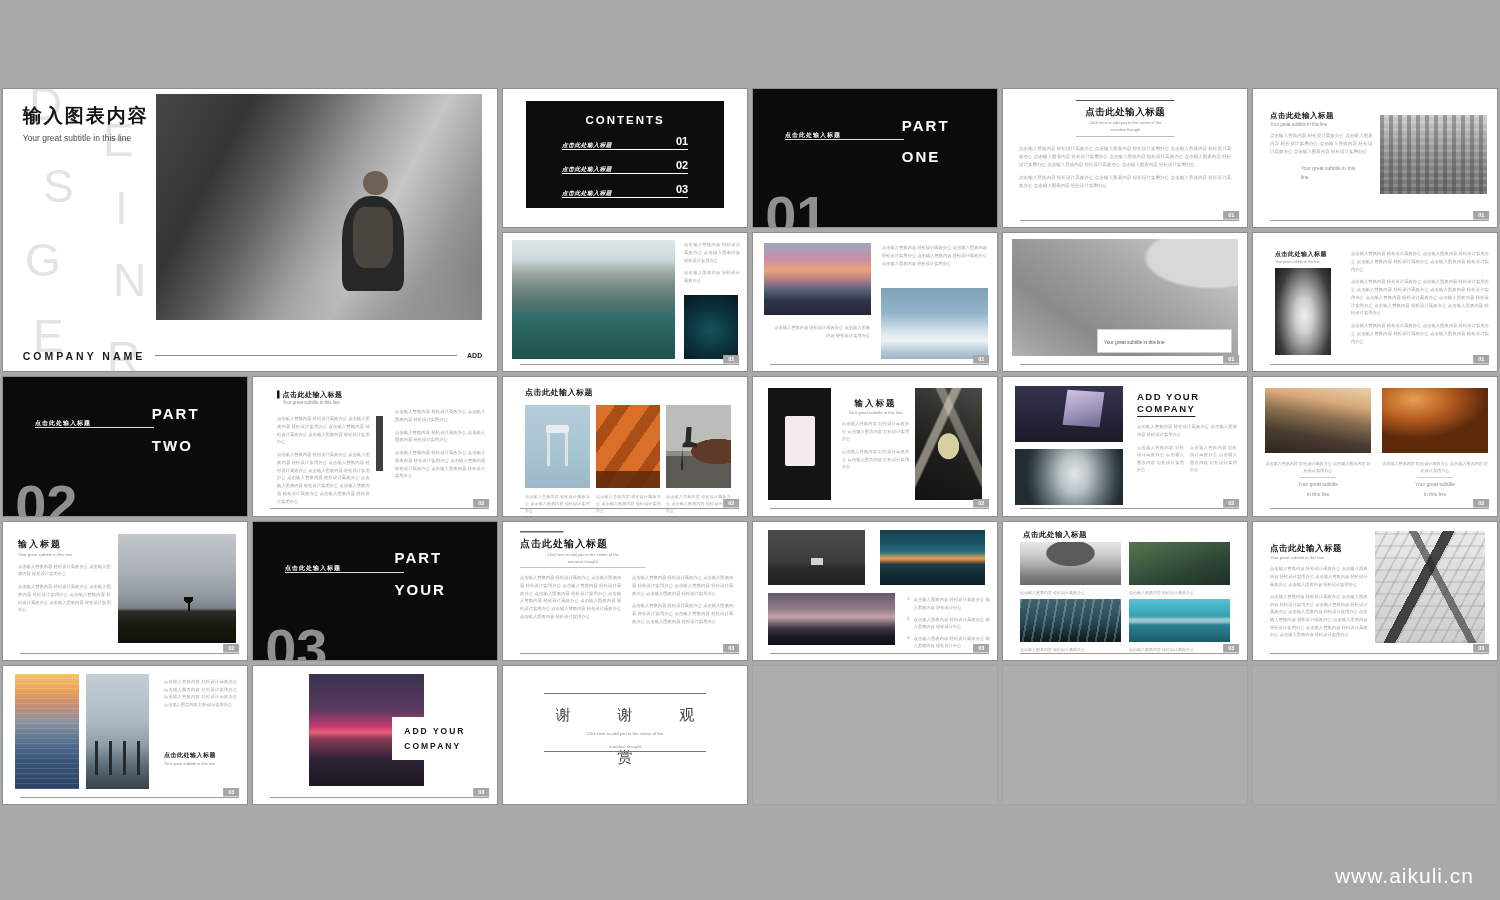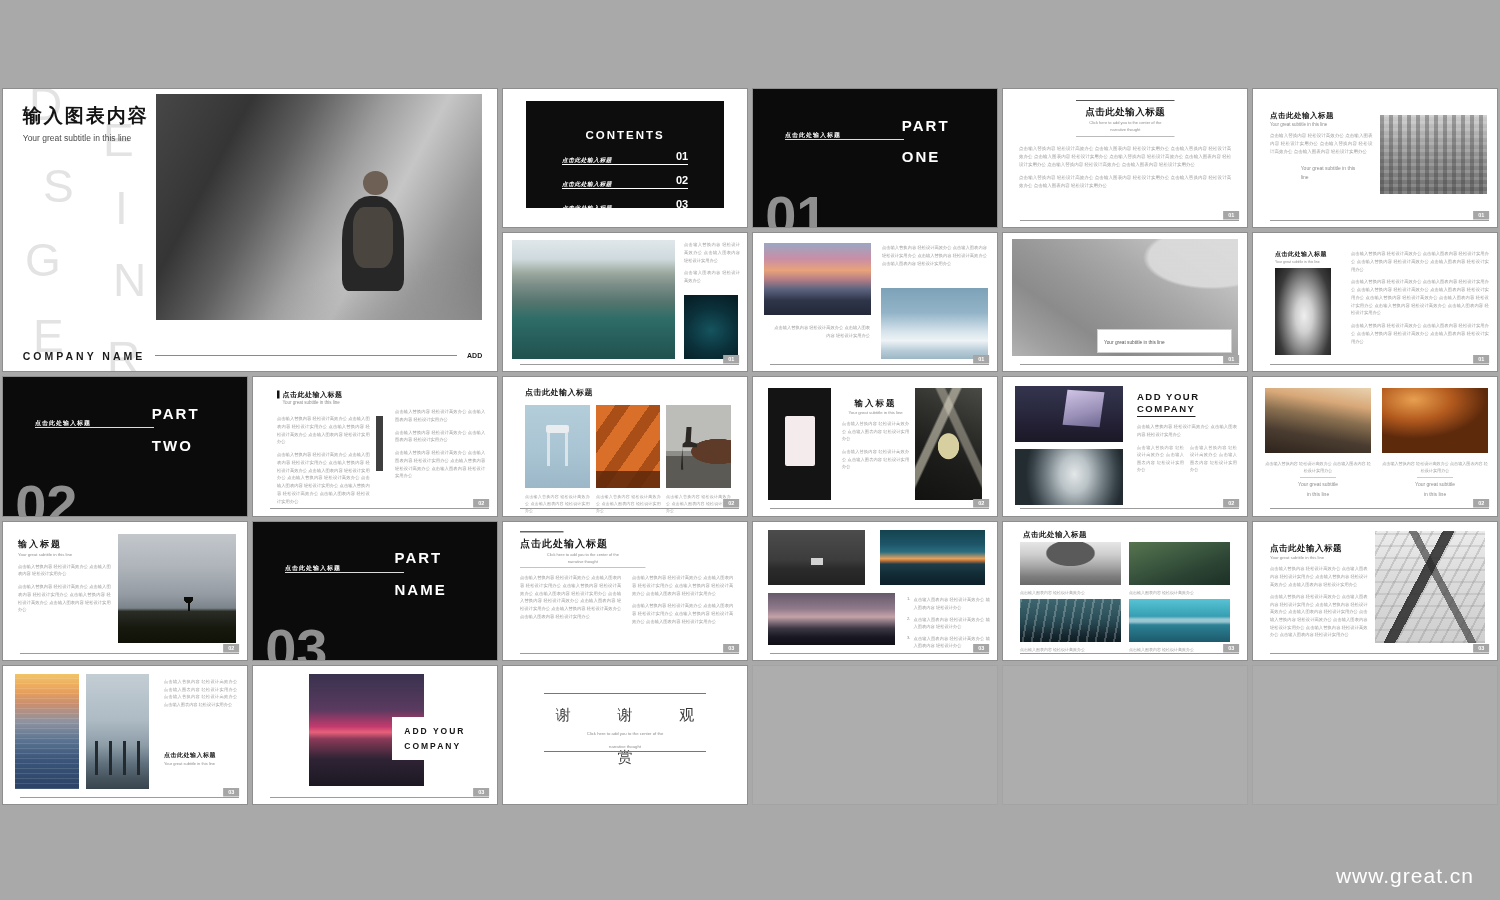--- a/index.html
+++ b/index.html
@@ -39,21 +39,21 @@
   .head{position:absolute;right:29%;top:34%;width:7.5%;aspect-ratio:1/1;background:#6e6054;border-radius:50%}
   .bodyshape{position:absolute;right:24%;top:45%;width:19%;height:42%;background:#272727;border-radius:45% 45% 12% 12%}
   .pack{position:absolute;right:27.5%;top:50%;width:12%;height:27%;background:#4a463f;border-radius:30%}
   .cover-foot{position:absolute;left:4%;right:3%;bottom:3.5%;display:flex;align-items:center;gap:10px}
   .cover-foot .co{font-size:10.5px;font-weight:bold;letter-spacing:3px;color:#1c1c1c}
   .cover-foot .ln{flex:1;border-top:1px solid #8a8a8a}
   .cover-foot .add{font-size:7px;font-weight:bold;color:#1c1c1c}
 
   
   .cbox{position:absolute;left:9.5%;right:9.5%;top:9%;bottom:14%;background:#0d0d0d;
-    display:flex;flex-direction:column;align-items:center;padding-top:28px;box-sizing:border-box}
+    display:flex;flex-direction:column;align-items:center;padding-top:13px;box-sizing:border-box}
   .cti{color:#fff;font-weight:bold;font-size:11.5px;letter-spacing:2px}
   .crow{width:64%;margin-top:9px;display:flex;justify-content:space-between;align-items:flex-end;
     border-bottom:1px solid #fff;padding-bottom:2px}
   .crow .lblw{flex:1;height:8px;position:relative}
   .crow .lbl{position:absolute;left:0;bottom:-2px;transform:scale(.5);transform-origin:0 100%;
     font-size:11.5px;font-weight:bold;color:#fff;white-space:nowrap;letter-spacing:1px}
   .crow .num{font-size:11px;font-weight:bold;color:#fff}
 
   
   .plab{position:absolute;left:13%;top:29%;width:49%;border-bottom:1px solid #ddd;height:10px}
@@ -373,21 +373,21 @@
         <span class="badge">02</span>
       </div>
   </div>
 
   <div class="slide dark" style="grid-column:2;grid-row:4">
     <div class="plab">
         <span class="pt">点击此处输入标题</span>
       </div>
     <div class="pword" style="left:58%">
       <div>PART</div>
-        <div>NAME</div>
+        <div>YOUR</div>
     </div>
     <div class="pnum">03</div>
   </div>
 
   <div class="slide" style="grid-column:3;grid-row:4">
     <div class="sc" style="left:7%;top:7%;width:112%">
       <div style="width:32%;border-top:3px solid #666"></div>
       <div class="h1" style="font-size:20px;letter-spacing:2px;margin-top:8px">点击此处输入标题</div>
       <div class="esub" style="font-size:8px;text-align:center;width:92%;line-height:1.7;margin-top:2px">
         <div>Click here to add you to the center of the</div>
@@ -527,13 +527,13 @@
       <div style="text-align:center;font-size:15px;color:#3a3a3a;margin-top:-4px">赏</div>
     </div>
   </div>
 
   <div class="empty" style="grid-column:4;grid-row:5"></div>
   <div class="empty" style="grid-column:5;grid-row:5"></div>
   <div class="empty" style="grid-column:6;grid-row:5"></div>
 
 </div>
 
-<div class="wm">www.great.cn</div>
+<div class="wm">www.aikuli.cn</div>
 
 </body></html>

